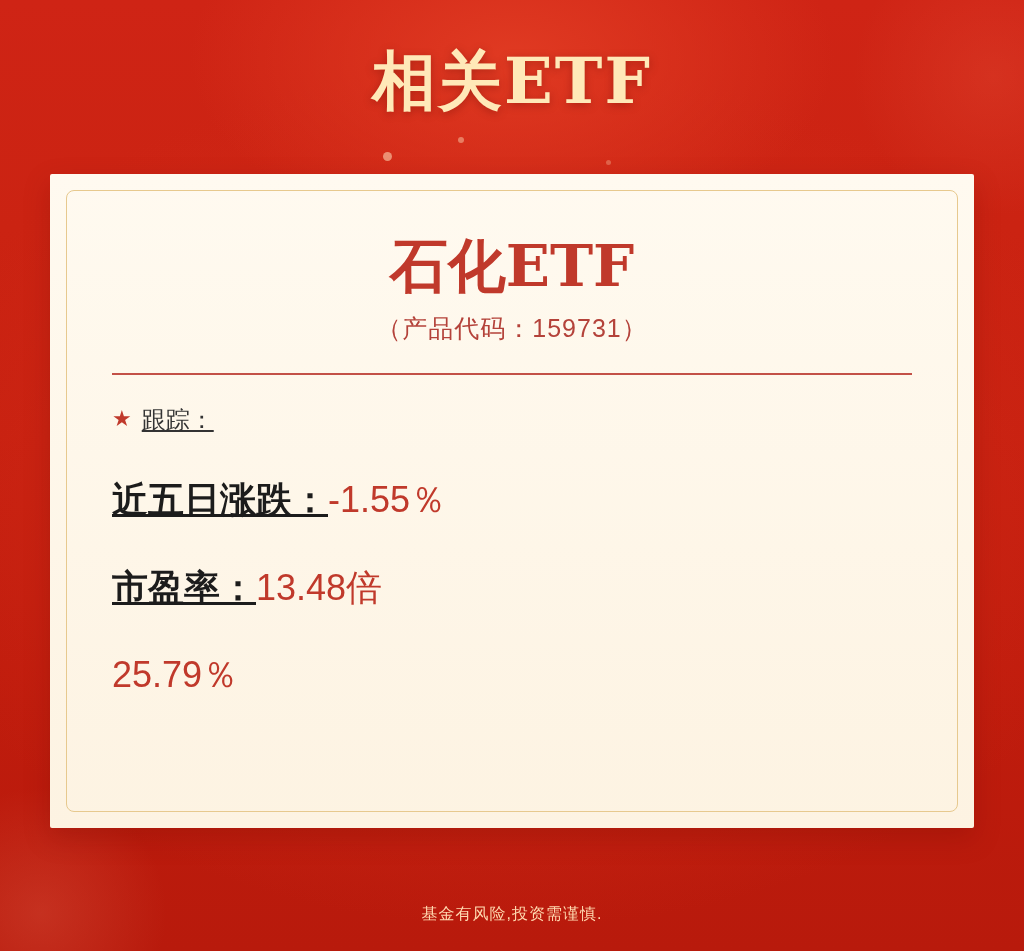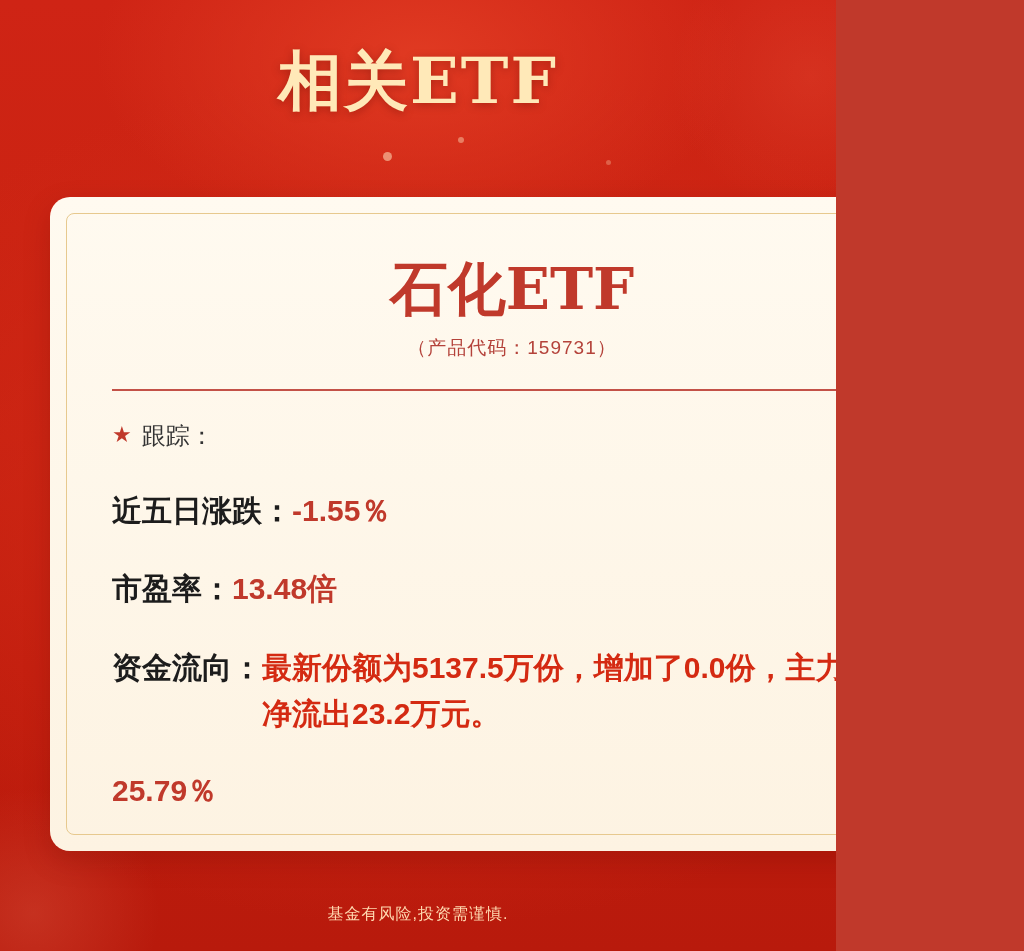--- a/index.html
+++ b/index.html
@@ -8,21 +8,21 @@
   }
   body {
     width: 1024px;
     height: 951px;
     font-family: "Liberation Sans", sans-serif;
     background: #c0392b;
     overflow: hidden;
   }
   .poster {
     position: relative;
-    width: 836px;
+    width: 1024px;
     height: 951px;
     background:
       radial-gradient(ellipse 520px 300px at 50% 6%, #e03a22 0%, rgba(224,58,34,0) 62%),
       radial-gradient(ellipse 900px 620px at 50% 52%, #d32c18 0%, rgba(211,44,24,0) 70%),
       linear-gradient(180deg, #cf2415 0%, #cb2312 24%, #c72010 46%, #c01c0d 70%, #b81a0c 100%);
     box-sizing: border-box;
     overflow: hidden;
   }
   .poster::before {
     content: "";
@@ -49,25 +49,25 @@
     border-radius: 50%;
     background: rgba(255, 225, 190, 0.55);
   }
   .sp1 { left: 383px; top: 152px; width: 9px; height: 9px; }
   .sp2 { left: 458px; top: 137px; width: 6px; height: 6px; opacity: .8;}
   .sp3 { left: 606px; top: 160px; width: 5px; height: 5px; opacity: .55;}
 
   .card {
     position: absolute;
     left: 50px;
-    top: 197px;
+    top: 174px;
     width: 924px;
     height: 654px;
     background: linear-gradient(180deg, #fffaf0 0%, #fdf3e2 100%);
-    border-radius: 20px;
+    border-radius: 2px;
     box-shadow: 0 10px 26px rgba(110,10,0,0.25);
     box-sizing: border-box;
     padding: 16px;
   }
   .card-inner {
     position: relative;
     width: 100%;
     height: 100%;
     border: 1px solid #e7c98e;
     border-radius: 8px;
@@ -78,62 +78,63 @@
     text-align: center;
     font-family: "DejaVu Serif", "Liberation Serif", serif;
     font-size: 58px;
     font-weight: bold;
     color: #c0392b;
     line-height: 1.15;
     margin-top: 10px;
   }
   .etf-code {
     text-align: center;
-    font-size: 19px;
+    font-size: 25px;
     color: #b4423a;
     margin-top: 12px;
     letter-spacing: 1px;
   }
   .divider {
     margin: 28px 0 0 0;
     height: 2px;
     background: #b8342a;
     opacity: .85;
   }
   .rows {
     margin-top: 26px;
   }
   .row {
     display: flex;
     align-items: flex-start;
     margin-bottom: 32px;
-    font-size: 30px;
+    font-size: 36px;
     line-height: 1.55;
   }
   .row.track {
     font-size: 24px;
     margin-bottom: 34px;
   }
   .star-icon {
     color: #c0392b;
     font-size: 22px;
     margin-right: 10px;
     line-height: 1.6;
   }
   .label {
     font-weight: bold;
     color: #1c1c1c;
     white-space: nowrap;
+    text-decoration: underline;
   }
   .track .label {
     font-weight: normal;
     color: #333;
   }
   .value {
-    font-weight: bold;
+    font-weight: normal;
     color: #c0392b;
   }
   .track .value {
     font-weight: normal;
     color: #4a6fa5;
   }
   .value-flow {
     font-weight: bold;
     color: #d42a12;
   }
@@ -183,24 +184,20 @@
         <div class="row">
           <span class="label">近五日涨跌：</span>
           <span class="value">-1.55％</span>
         </div>
 
         <div class="row">
           <span class="label">市盈率：</span>
           <span class="value">13.48倍</span>
         </div>
 
-        <div class="row flow-row">
-          <span class="label">资金流向：</span>
-          <span class="value-flow flow-text">最新份额为5137.5万份，增加了0.0份，主力资金净流出23.2万元。</span>
-        </div>
 
         <div class="row">
           <span class="value">25.79％</span>
         </div>
 
       </div>
     </div>
   </div>
 
   <div class="footer">基金有风险,投资需谨慎.</div>

